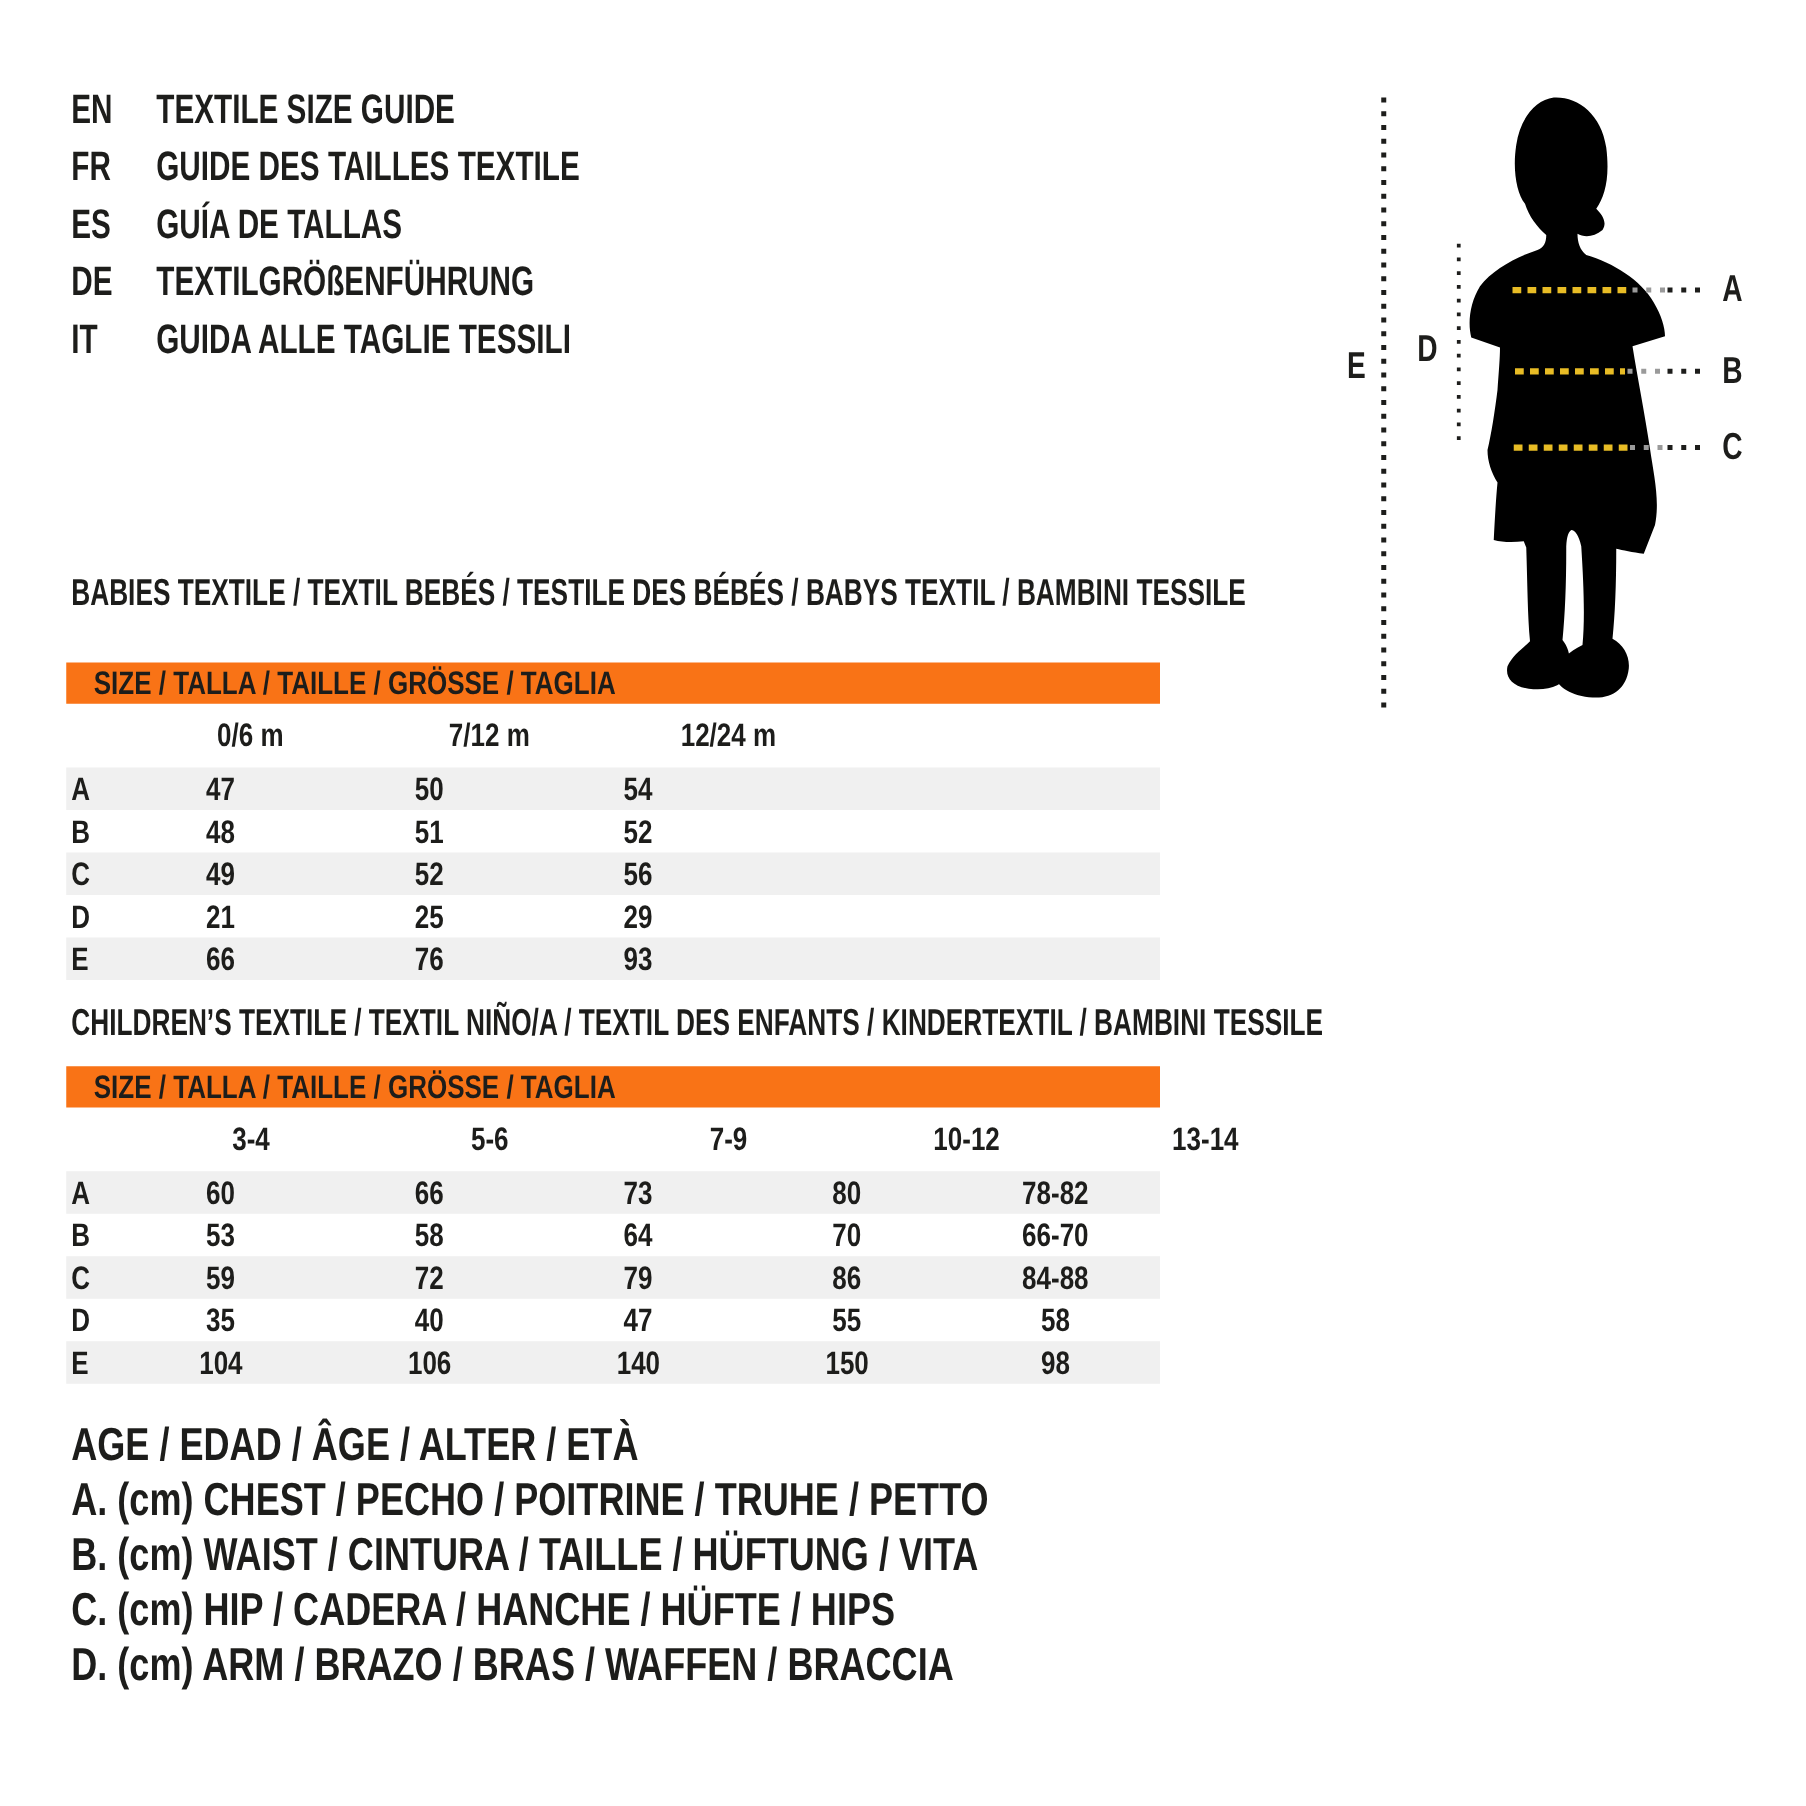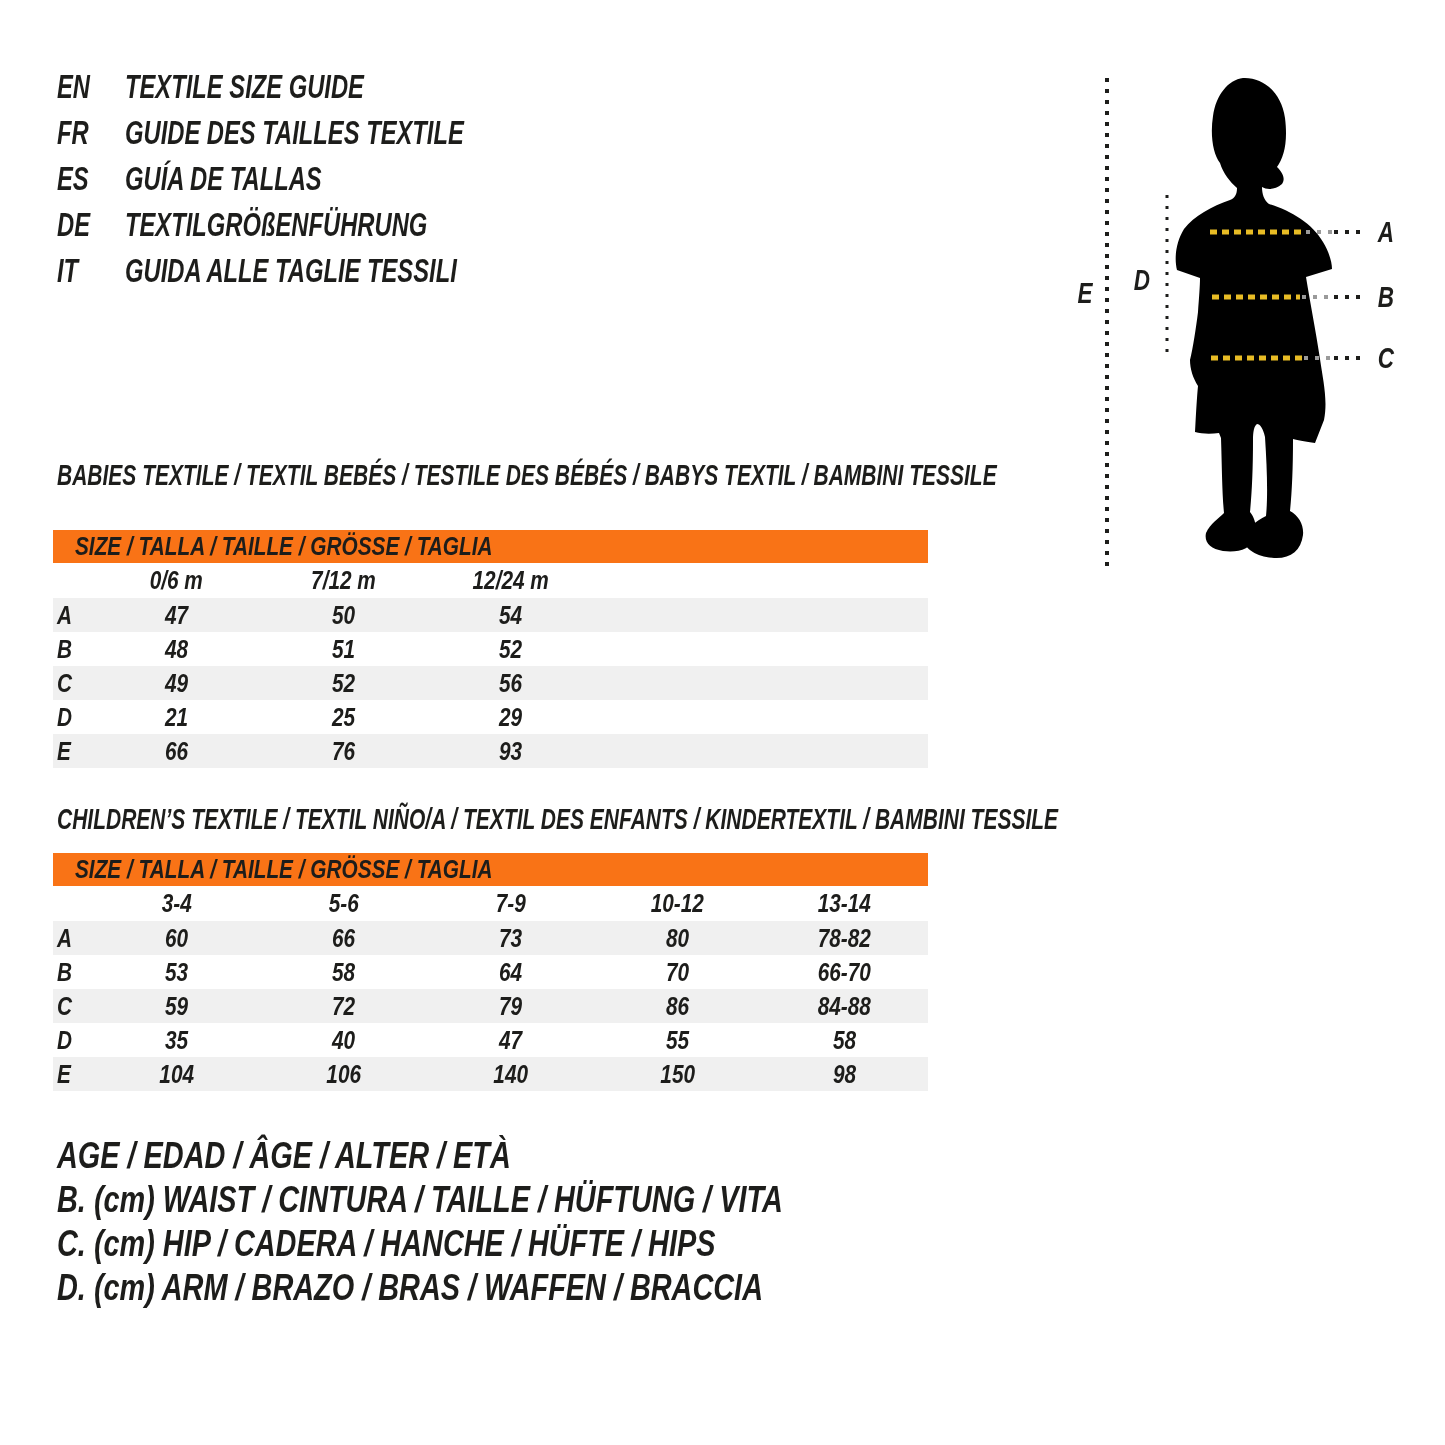--- a/index.html
+++ b/index.html
@@ -1,42 +1,42 @@
 <!DOCTYPE html>
 <html><head>
 <meta charset="utf-8">
 <style>
   html,body { margin:0; padding:0; background:#ffffff; }
   .page {
     position:relative; width:1445px; height:1445px; background:#ffffff;
     font-family:"Liberation Sans", sans-serif; color:#1d1d1b; overflow:hidden;
     font-weight:bold;
   }
-  .abs { position:absolute;font-style:italic; }
+  .abs { position:absolute; }
   
   .cx  { display:inline-block; transform:scaleX(.72); transform-origin:0 50%; white-space:nowrap; }
   .cxh { display:inline-block; transform:scaleX(.70); transform-origin:0 50%; white-space:nowrap; }
   .cxb { display:inline-block; transform:scaleX(.80); transform-origin:0 50%; white-space:nowrap; }
   .cxc { display:inline-block; transform:scaleX(.80); transform-origin:50% 50%; white-space:nowrap; }
   .cxl { display:inline-block; transform:scaleX(.78); transform-origin:0 50%; white-space:nowrap; }
   .cxm { display:inline-block; transform:scaleX(.75); transform-origin:50% 50%; white-space:nowrap; }
 
   
   .lang-block { left:57px; top:64px; }
   .lang-row { height:46px; display:flex; align-items:center; font-size:33px; }
   .lang-code { width:68px; flex:0 0 68px; }
 
   
   .section-heading { font-size:30px; line-height:1; }
 
   
   .size-table { left:53px; width:875px; }
   .size-bar { height:33px; background:#f97316; display:flex; align-items:center; padding-left:22px; box-sizing:border-box; font-size:26px; }
   .trow { display:grid; grid-template-columns:40px 167px 167px 167px 167px 167px; align-items:center; font-size:26px; }
-  .trow.cols { height:35px; }
+  .trow.cols { height:51px;gap:24px; }
   .trow.data { height:34px; }
   .trow.data.stripe { background:#f0f0f0; }
   .rlabel { padding-left:4px; }
   .cell { text-align:center; }
 
   
   .legend-block { left:57px; top:1134px; }
   .legend-row { height:44px; display:flex; align-items:center; font-size:37px; }
 
   
@@ -255,20 +255,23 @@
       <div class="cell"><span class="cxc">150</span></div>
       <div class="cell"><span class="cxc">98</span></div>
     </div>
   </div>
 
   <div class="abs legend-block">
     <div class="legend-row">
         <span class="cxl">AGE / EDAD / ÂGE / ALTER / ETÀ</span>
       </div>
     <div class="legend-row">
+        <span class="cxl">A. (cm) CHEST / PECHO / POITRINE / TRUHE / PETTO</span>
+      </div>
+    <div class="legend-row">
         <span class="cxl">B. (cm) WAIST / CINTURA / TAILLE / HÜFTUNG / VITA</span>
       </div>
     <div class="legend-row">
         <span class="cxl">C. (cm) HIP / CADERA / HANCHE / HÜFTE / HIPS</span>
       </div>
     <div class="legend-row">
         <span class="cxl">D. (cm) ARM / BRAZO / BRAS / WAFFEN / BRACCIA</span>
       </div>
   </div>
 

